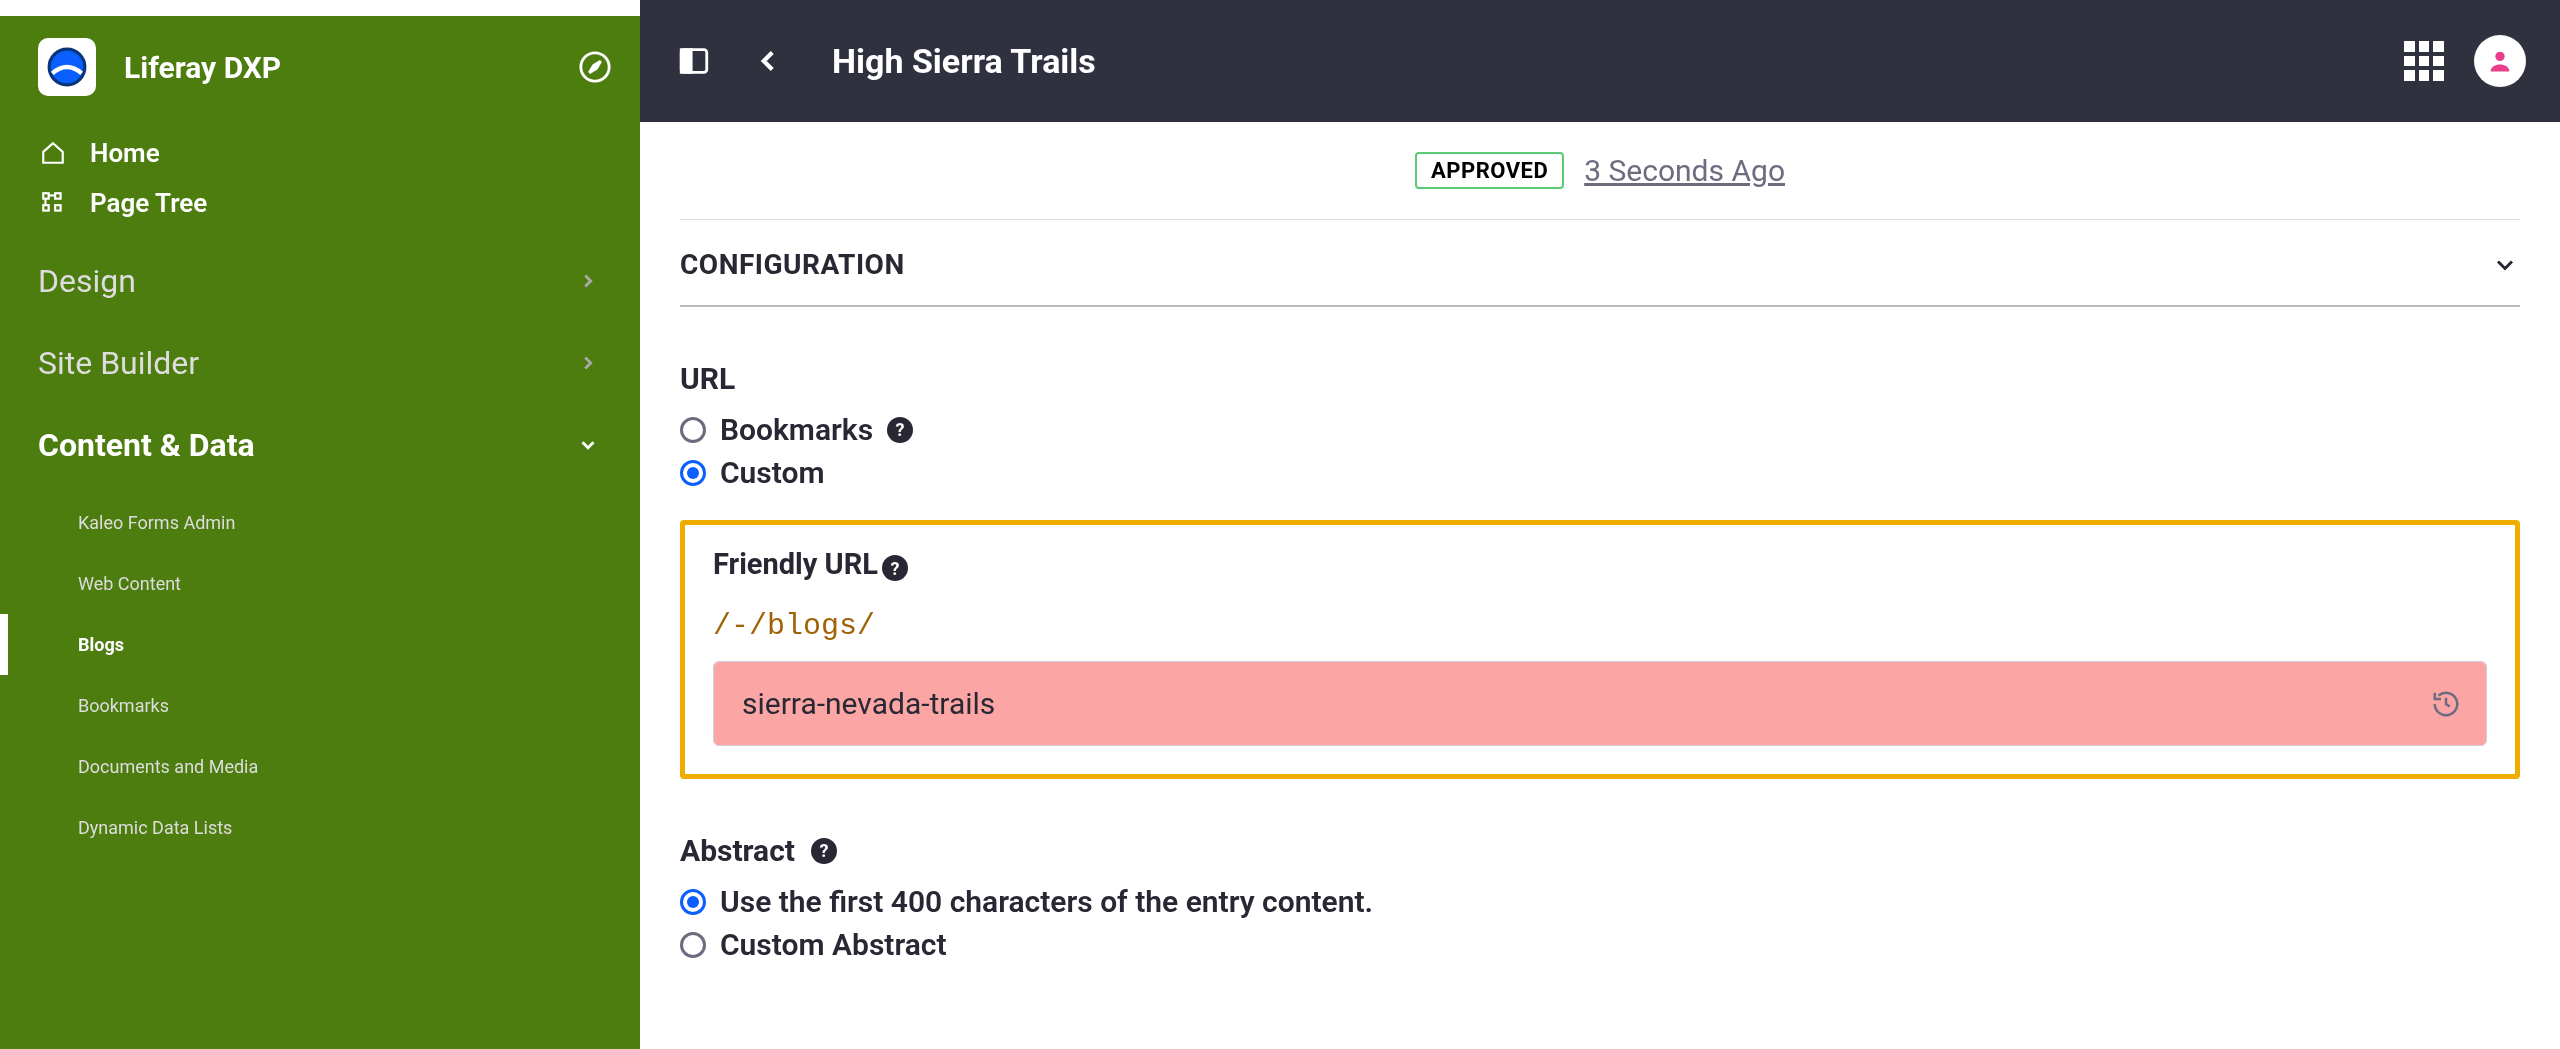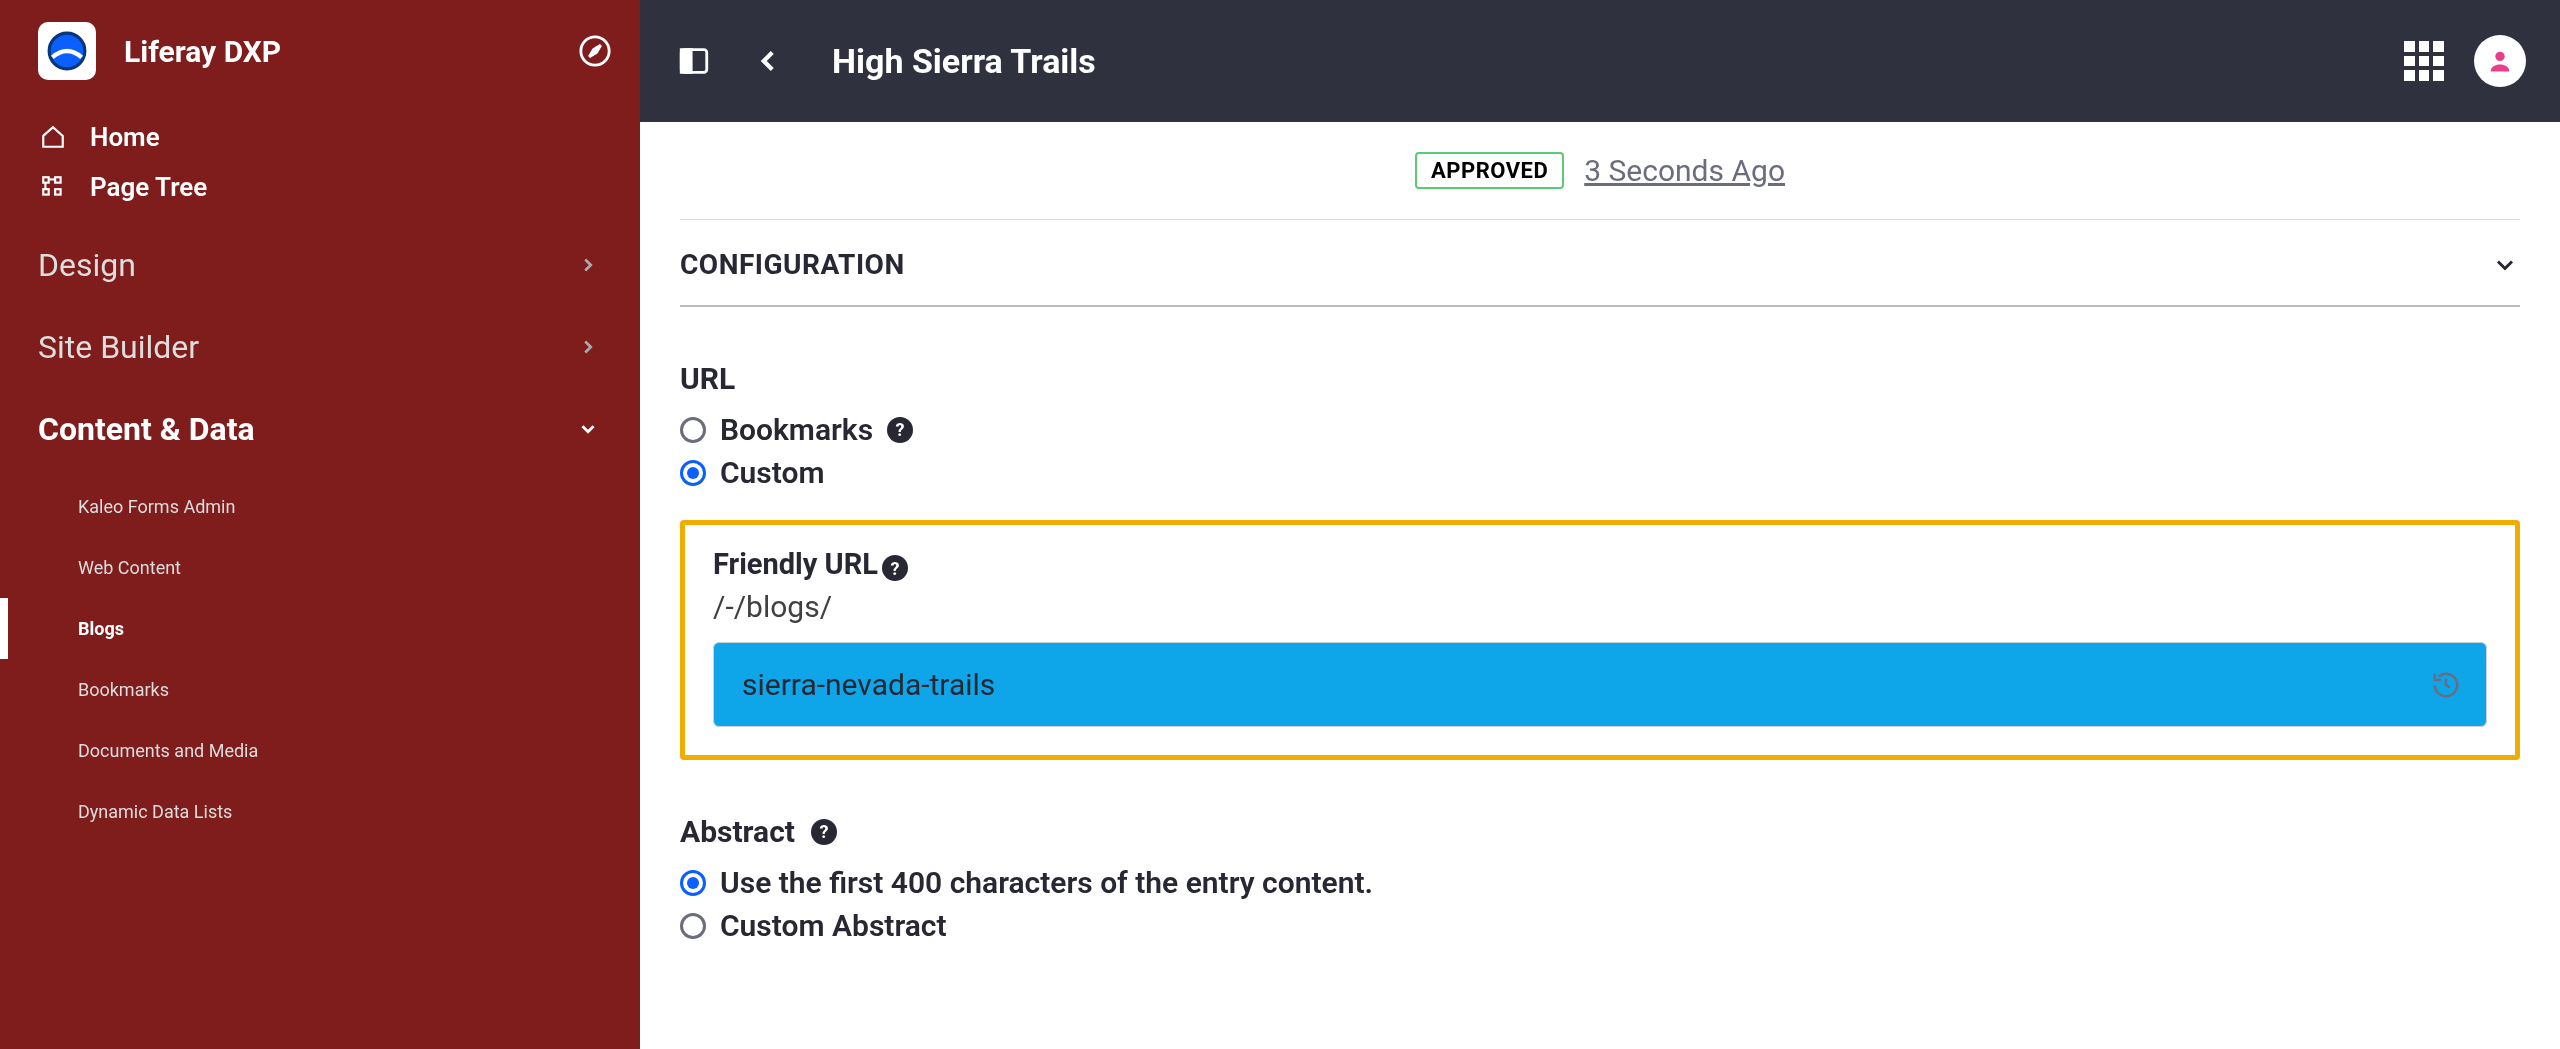--- a/index.html
+++ b/index.html
@@ -1,20 +1,20 @@
 <!DOCTYPE html>
 <html><head>
 <meta charset="utf-8">
 <style>
 * { margin: 0; padding: 0; box-sizing: border-box; font-family: -apple-system, BlinkMacSystemFont, "Segoe UI", Roboto, Helvetica, Arial, sans-serif; }
 html, body { width: 2560px; height: 1049px; overflow: hidden; background: #fff; }
 .app { display: flex; height: 1049px; width: 2560px; transform-origin: top left; }
 
 
-.sidebar { width: 640px; background: #7f1d1d; color: #fff; flex-shrink: 0; display: flex; flex-direction: column; }
+.sidebar { width: 640px; background: #4d7c0f; color: #fff; flex-shrink: 0; display: flex; flex-direction: column; margin-top: 16px; }
 .sidebar-header { display: flex; align-items: center; padding: 22px 28px 22px 38px; }
 .sidebar-logo { width: 58px; height: 58px; background: #fff; border-radius: 10px; display: flex; align-items: center; justify-content: center; margin-right: 28px; }
 .sidebar-logo svg { width: 42px; height: 42px; }
 .sidebar-title { font-size: 30px; font-weight: 700; flex: 1; }
 .sidebar-compass { width: 34px; height: 34px; display:flex; align-items:center; justify-content:center; }
 .sidebar-compass svg { width: 34px; height: 34px; }
 
 .sidebar-quicklinks { padding: 10px 0 12px 0; }
 .quicklink { display: flex; align-items: center; padding: 10px 38px; font-size: 26px; font-weight: 600; color: #fff; cursor: pointer; }
 .quicklink .ql-icon { width: 30px; height: 30px; margin-right: 22px; display:flex; align-items:center; justify-content:center; }
@@ -62,23 +62,23 @@
 .form-label-h { font-size: 30px; font-weight: 700; color: #272833; margin-bottom: 16px; display:flex; align-items:center; gap:16px; }
 .help-badge { width: 26px; height: 26px; border-radius: 50%; background: #272833; color: #fff; font-size: 18px; font-weight: 700; display: inline-flex; align-items:center; justify-content:center; cursor:pointer; }
 
 .radio-row { display: flex; align-items: center; gap: 14px; margin: 8px 0; font-size: 30px; font-weight: 600; color: #272833; cursor:pointer; }
 .radio-circle { width: 26px; height: 26px; border: 3px solid #6b6c7e; border-radius: 50%; display:inline-flex; align-items:center; justify-content:center; flex-shrink:0; }
 .radio-circle.checked { border-color: #0b5fff; }
 .radio-circle.checked::after { content:""; width: 12px; height: 12px; background:#0b5fff; border-radius:50%; }
 
 .highlight-box { border: 5px solid #f0ad00; border-radius: 4px; padding: 22px 28px 28px 28px; margin-top: 30px; }
 .field-label { font-size: 29px; font-weight: 700; color: #272833; display:flex; align-items:flex-end; gap:4px; }
-.url-prefix { color: #404040; font-size: 30px; margin-top: 8px; }
+.url-prefix { color: #a16207; font-size: 30px; margin-top: 28px; font-family: Liberation Mono, monospace; }
 .text-input-wrap { position: relative; margin-top: 18px; }
-.text-input { width: 100%; padding: 24px 70px 24px 28px; font-size: 30px; color: #272833; background: #0ea5e9; border: 1px solid #cdced9; border-radius: 6px; }
+.text-input { width: 100%; padding: 24px 70px 24px 28px; font-size: 30px; color: #272833; background: #fca5a5; border: 1px solid #cdced9; border-radius: 6px; }
 .input-history { position: absolute; right: 24px; top: 50%; transform: translateY(-50%); width: 34px; height: 34px; display:flex; align-items:center; justify-content:center; cursor:pointer; color:#6b6c7e; }
 .input-history svg { width: 30px; height: 30px; }
 
 
 </style>
 </head>
 <body>
 
 <div class="app">
 

